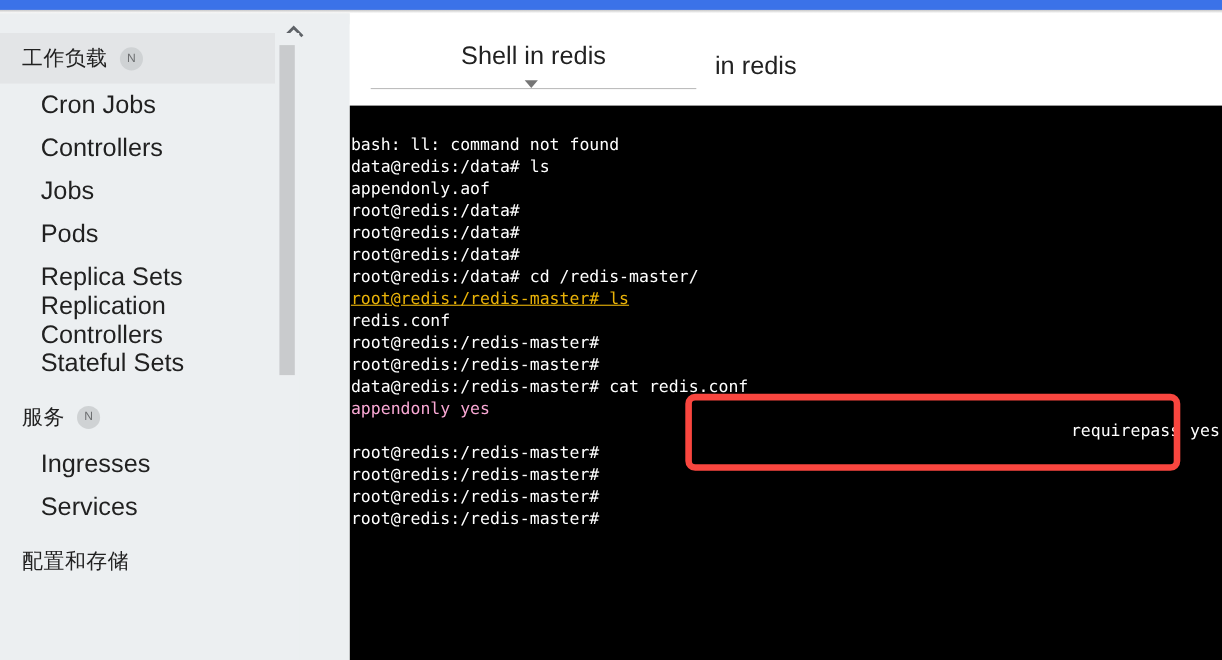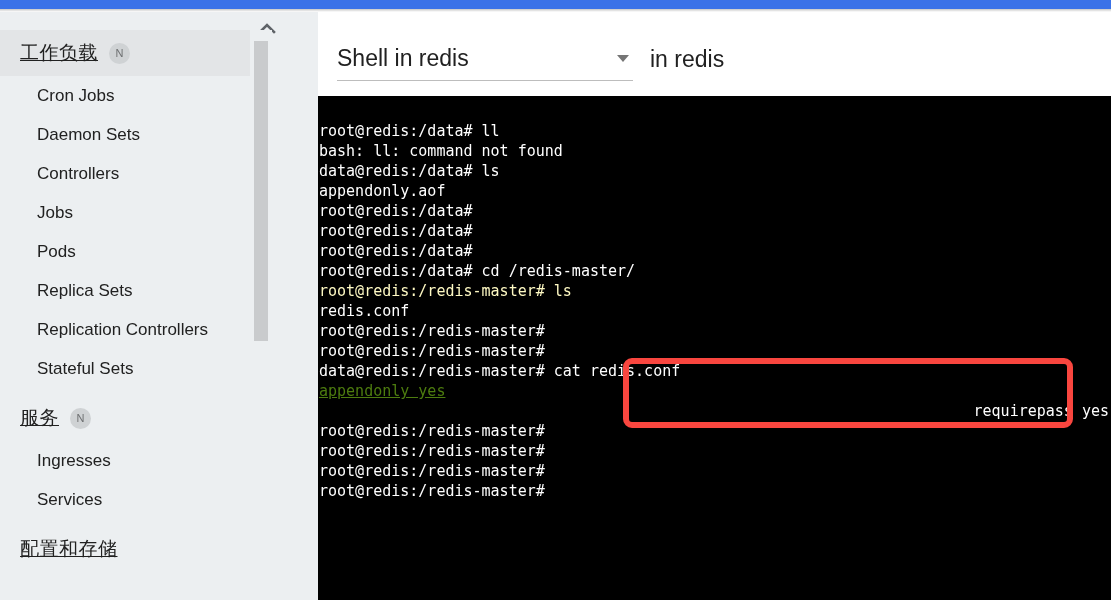--- a/index.html
+++ b/index.html
@@ -66,42 +66,42 @@
     align-items: center;
     padding-left: 20px;
     box-sizing: border-box;
     font-size: 19px;
     color: #212121;
     cursor: pointer;
   }
   .nav-group-header.active {
     background: #e3e5e7;
   }
-  .nav-group-label { letter-spacing: 0.5px; text-decoration: underline; }
+  .nav-group-label { letter-spacing: 0.5px; }
   .ns-badge {
     display: inline-flex;
     align-items: center;
     justify-content: center;
     width: 21px;
     height: 21px;
     border-radius: 50%;
     background: #cfd2d4;
     color: #6d6f71;
     font-size: 11px;
     margin-left: 11px;
     font-family: "Liberation Sans", sans-serif;
   }
 
   .nav-item {
     height: 39px;
     display: flex;
     align-items: center;
     padding-left: 37px;
     box-sizing: border-box;
-    font-size: 17px;
+    font-size: 23px;
     color: #212121;
     cursor: pointer;
   }
 
   .nav-spacer { height: 7px; }
 
   
   #sidebar-scrollbar-track {
     position: absolute;
     left: 250px;
@@ -143,20 +143,21 @@
   #shell-select {
     position: relative;
     margin-left: 19px;
     width: 296px;
     height: 44px;
     display: flex;
     align-items: center;
     border-bottom: 1px solid #bdbdbd;
     box-sizing: border-box;
     cursor: pointer;
+    flex-direction: column;
   }
   #shell-select-value {
     font-size: 23px;
     color: #212121;
     flex: 1;
   }
   #shell-select-arrow {
     width: 0; height: 0;
     border-left: 6px solid transparent;
     border-right: 6px solid transparent;
@@ -227,23 +228,20 @@
 
   <div id="sidebar-scroll">
       <div class="nav-group-header active">
         <span class="nav-group-label">工作负载</span>
         <span class="ns-badge">N</span>
       </div>
       <div class="nav-item">
         <span>Cron Jobs</span>
       </div>
       <div class="nav-item">
-        <span>Daemon Sets</span>
-      </div>
-      <div class="nav-item">
         <span>Controllers</span>
       </div>
       <div class="nav-item">
         <span>Jobs</span>
       </div>
       <div class="nav-item">
         <span>Pods</span>
       </div>
       <div class="nav-item">
         <span>Replica Sets</span>
@@ -281,34 +279,33 @@
   <div id="shell-header">
     <div id="shell-select">
       <span id="shell-select-value">Shell in redis</span>
       <span id="shell-select-arrow"></span>
     </div>
     <span id="shell-suffix">in redis</span>
   </div>
 
   <div id="terminal" style="background: rgb(0, 0, 0);">
     <div id="terminal-lines">
-        <div class="term-line" style="color: rgb(255, 255, 255);">root@redis:/data# ll</div>
         <div class="term-line" style="color: rgb(255, 255, 255);">bash: ll: command not found</div>
         <div class="term-line" style="color: rgb(255, 255, 255);">data@redis:/data# ls</div>
         <div class="term-line" style="color: rgb(255, 255, 255);">appendonly.aof</div>
         <div class="term-line" style="color: rgb(255, 255, 255);">root@redis:/data#</div>
         <div class="term-line" style="color: rgb(255, 255, 255);">root@redis:/data#</div>
         <div class="term-line" style="color: rgb(255, 255, 255);">root@redis:/data#</div>
         <div class="term-line" style="color: rgb(255, 255, 255);">root@redis:/data# cd /redis-master/</div>
-        <div class="term-line" style="color: #fef9c3;">root@redis:/redis-master# ls</div>
+        <div class="term-line" style="color: #eab308; text-decoration: underline;">root@redis:/redis-master# ls</div>
         <div class="term-line" style="color: rgb(255, 255, 255);">redis.conf</div>
         <div class="term-line" style="color: rgb(255, 255, 255);">root@redis:/redis-master#</div>
         <div class="term-line" style="color: rgb(255, 255, 255);">root@redis:/redis-master#</div>
         <div class="term-line" style="color: rgb(255, 255, 255);">data@redis:/redis-master# cat redis.conf</div>
-        <div class="term-line" style="color: #4d7c0f; text-decoration: underline;">appendonly yes</div>
+        <div class="term-line" style="color: #f9a8d4;">appendonly yes</div>
         <div class="term-line" style="color: rgb(255, 255, 255); text-align: right;">requirepass yes</div>
         <div class="term-line" style="color: rgb(255, 255, 255);">root@redis:/redis-master#</div>
         <div class="term-line" style="color: rgb(255, 255, 255);">root@redis:/redis-master#</div>
         <div class="term-line" style="color: rgb(255, 255, 255);">root@redis:/redis-master#</div>
         <div class="term-line" style="color: rgb(255, 255, 255);">root@redis:/redis-master#</div>
       </div>
   </div>
 
   <div id="red-highlight" style="border-color: rgb(249, 70, 63);"></div>
 

